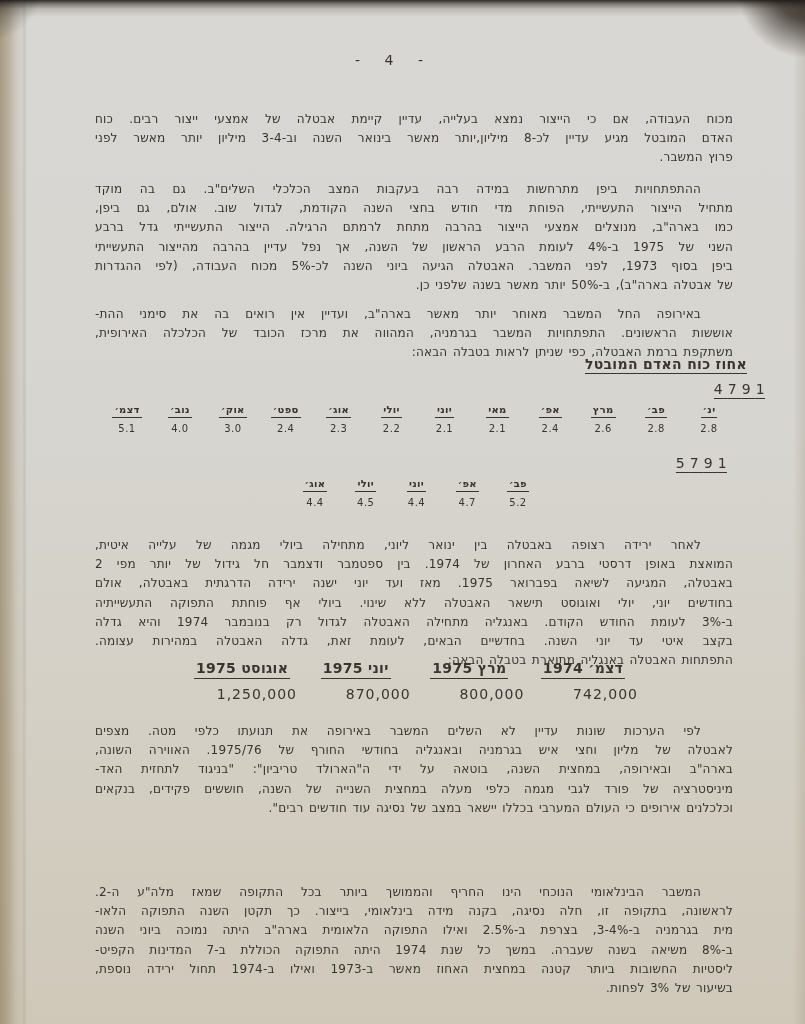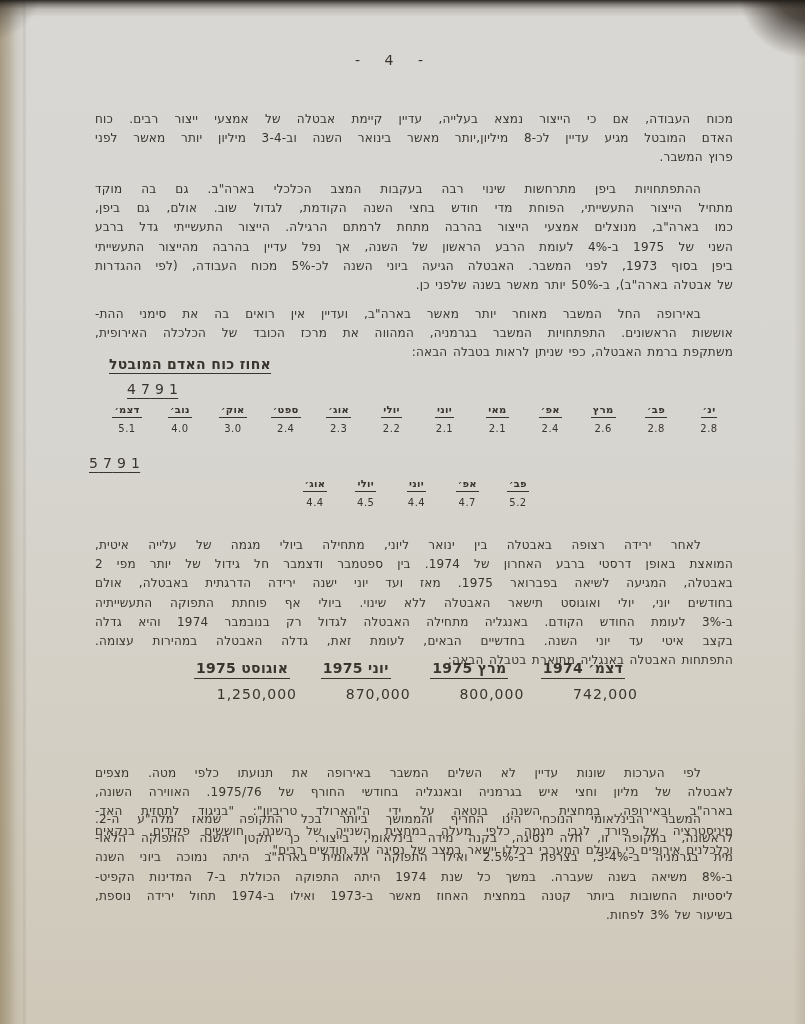--- a/index.html
+++ b/index.html
@@ -26,23 +26,23 @@
     font-size:14px;letter-spacing:2px;word-spacing:16px;direction:ltr;
   }
   .para{
     position:absolute;right:72px;width:638px;direction:rtl;
     font-size:12px;line-height:19.2px;letter-spacing:0.2px;word-spacing:1.5px;
   }
   .line{text-align:justify;text-align-last:justify;white-space:normal;}
   .line.last{text-align-last:right;}
   .indent .line.first{padding-right:32px;}
   .p1{top:110px;} .p2{top:180px;} .p3{top:305px;}
-  .p4{top:536px;} .p5{top:764px;} .p6{top:810px;}
+  .p4{top:536px;} .p5{top:722px;} .p6{top:883px;}
   .center-line{
-    position:absolute;width:638px;text-align:left;direction:rtl;
+    position:absolute;width:638px;text-align:right;direction:rtl;
     font-size:14px;letter-spacing:0.3px;
   }
   .u{text-decoration:underline;text-underline-offset:4px;text-decoration-thickness:1px;}
   .tbl-title{top:356px;right:58px;font-weight:bold;}
   .y1974{top:381px;right:40px;}
   .y1975{top:455px;right:78px;}
   .months{position:absolute;display:flex;direction:rtl;justify-content:space-between;}
   .row1974{top:404px;right:72px;width:630px;}
   .row1975{top:478px;right:262px;width:253px;}
   .england{top:660px;right:167px;width:451px;}
@@ -62,21 +62,21 @@
 <div class="paper">
 
   <div class="pagenum ink">- 4 -</div>
 
   <div class="para p1 ink">
       <div class="line first">מכוח העבודה, אם כי הייצור נמצא בעלייה, עדיין קיימת אבטלה של אמצעי ייצור רבים. כוח</div>
       <div class="line">האדם המובטל מגיע עדיין לכ-8 מיליון,יותר מאשר בינואר השנה וב-3-4 מיליון יותר מאשר לפני</div>
       <div class="line last">פרוץ המשבר.</div>
     </div>
   <div class="para p2 ink indent">
-      <div class="line first">ההתפתחויות ביפן מתרחשות שינוי רבה בעקבות המצב הכלכלי בארה"ב. גם בה מוקד</div>
+      <div class="line first">ההתפתחויות ביפן מתרחשות במידה רבה בעקבות המצב הכלכלי השלים"ב. גם בה מוקד</div>
       <div class="line">מתחיל הייצור התעשייתי, הפוחת מדי חודש בחצי השנה הקודמת, לגדול שוב. אולם, גם ביפן,</div>
       <div class="line">כמו בארה"ב, מנוצלים אמצעי הייצור בהרבה מתחת לרמתם הרגילה. הייצור התעשייתי גדל ברבע</div>
       <div class="line">השני של 1975 ב-4% לעומת הרבע הראשון של השנה, אך נפל עדיין בהרבה מהייצור התעשייתי</div>
       <div class="line">ביפן בסוף 1973, לפני המשבר. האבטלה הגיעה ביוני השנה לכ-5% מכוח העבודה, (לפי ההגדרות</div>
       <div class="line last">של אבטלה בארה"ב), ב-50% יותר מאשר בשנה שלפני כן.</div>
     </div>
   <div class="para p3 ink indent">
       <div class="line first">באירופה החל המשבר מאוחר יותר מאשר בארה"ב, ועדיין אין רואים בה את סימני ההת-</div>
       <div class="line">אוששות הראשונים. התפתחויות המשבר בגרמניה, המהווה את מרכז הכובד של הכלכלה האירופית,</div>
       <div class="line last">משתקפת ברמת האבטלה, כפי שניתן לראות בטבלה הבאה:</div>

